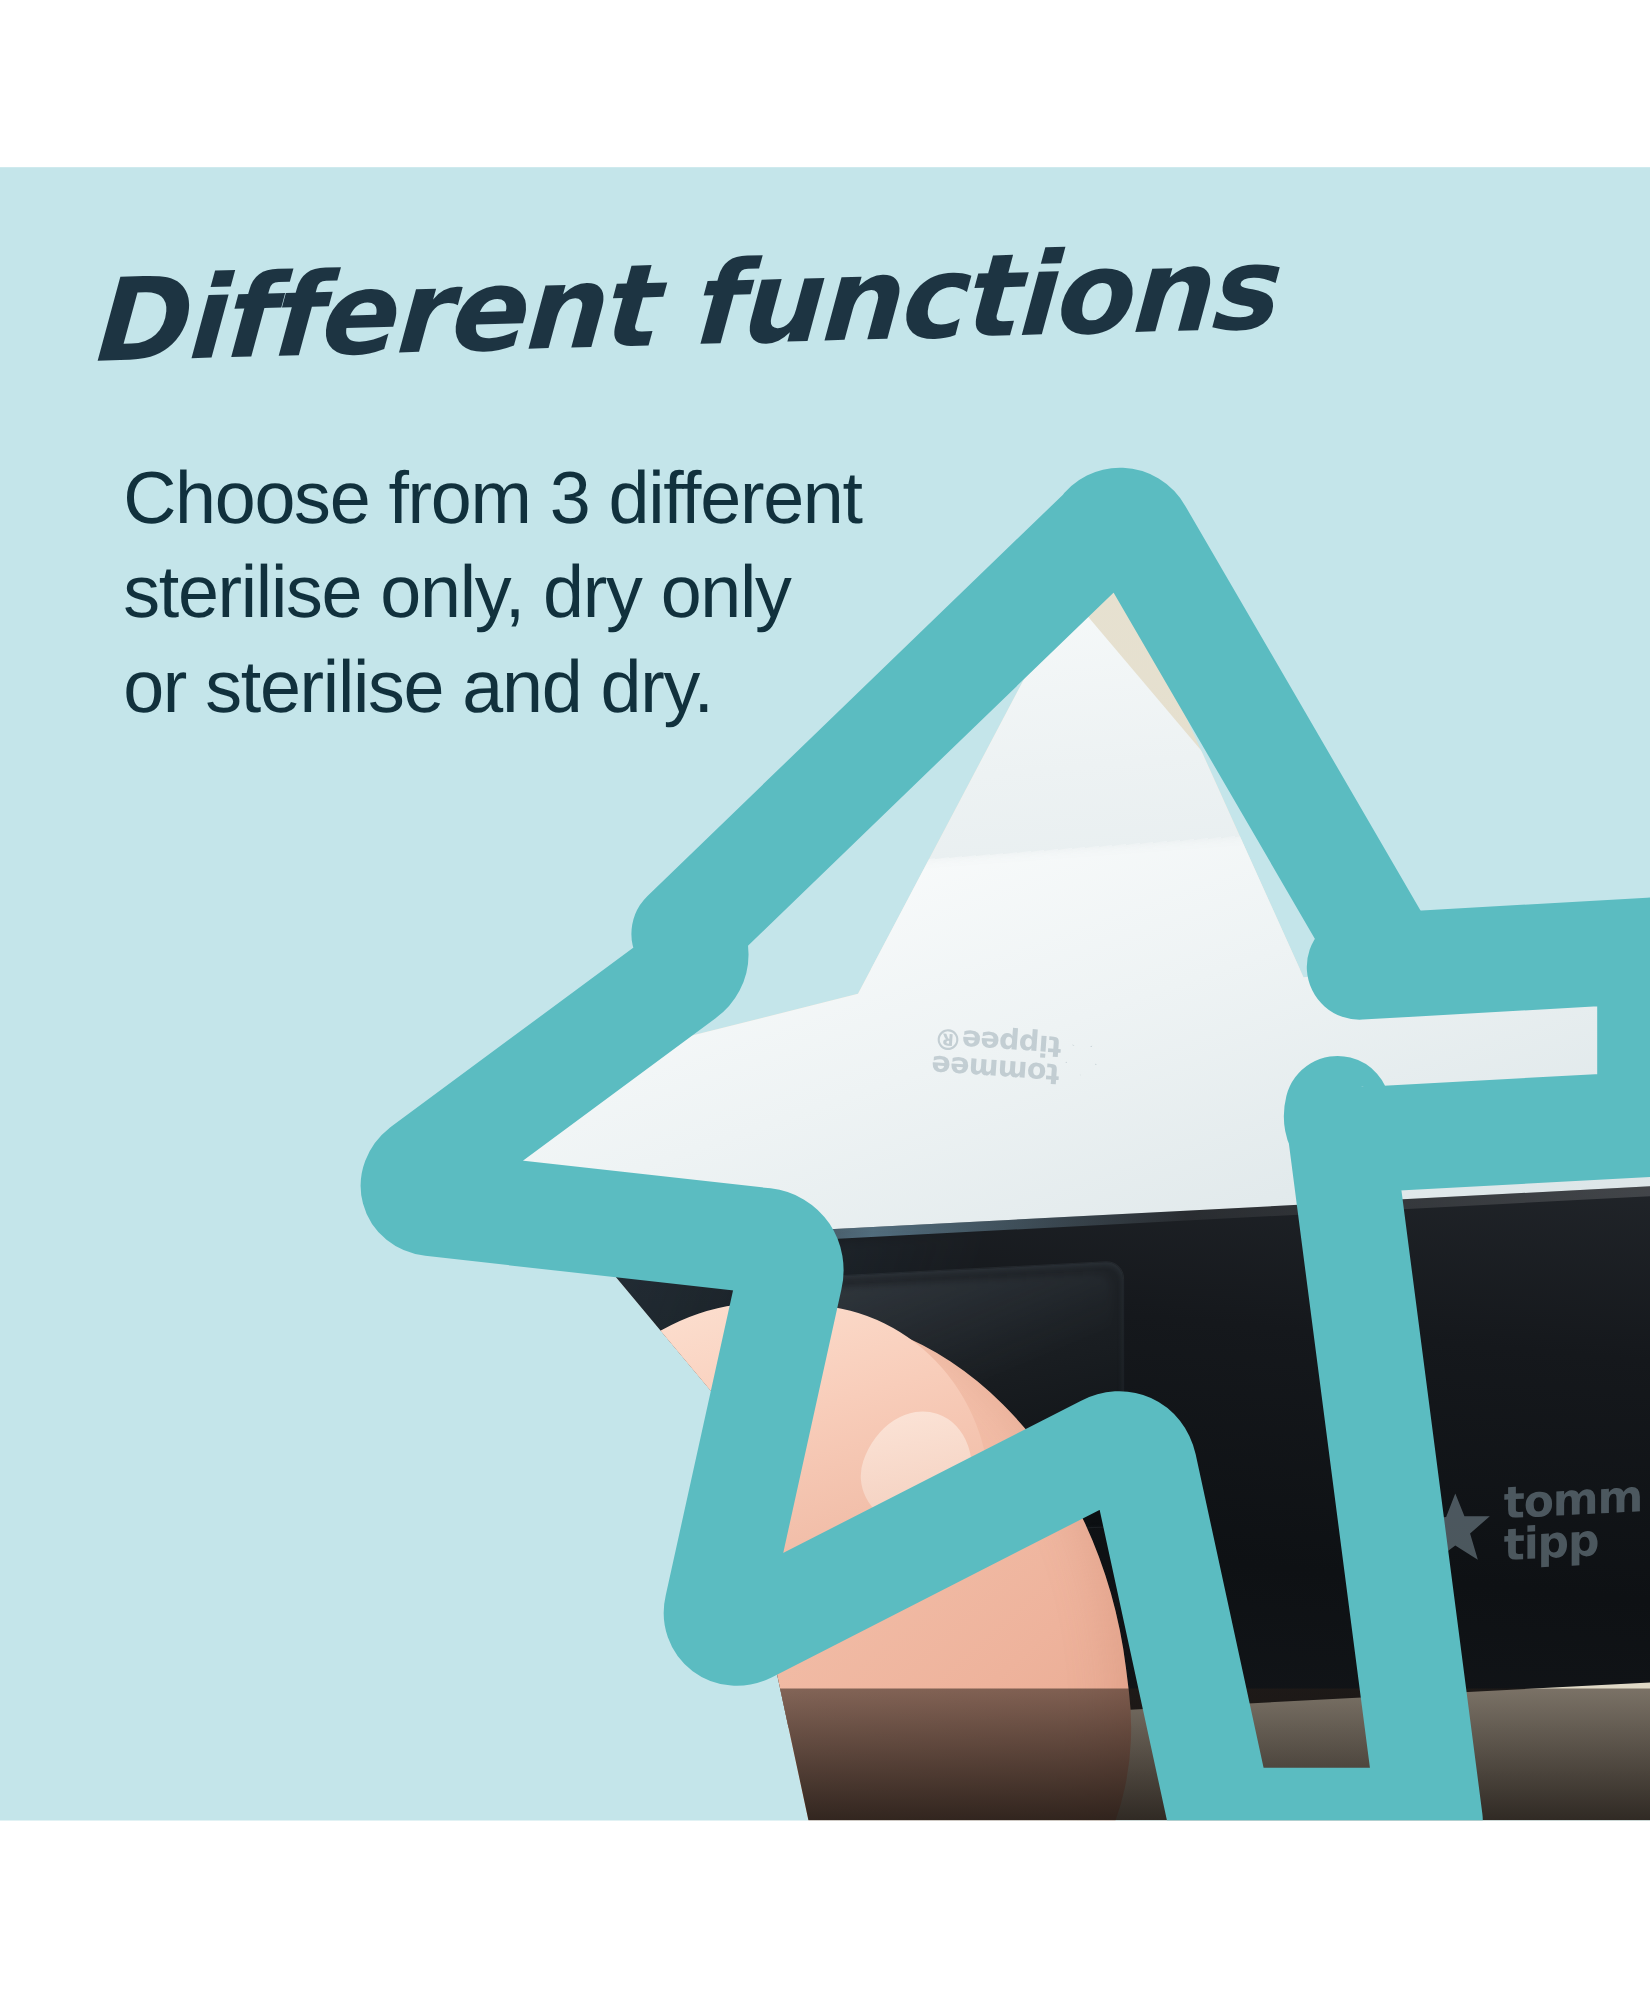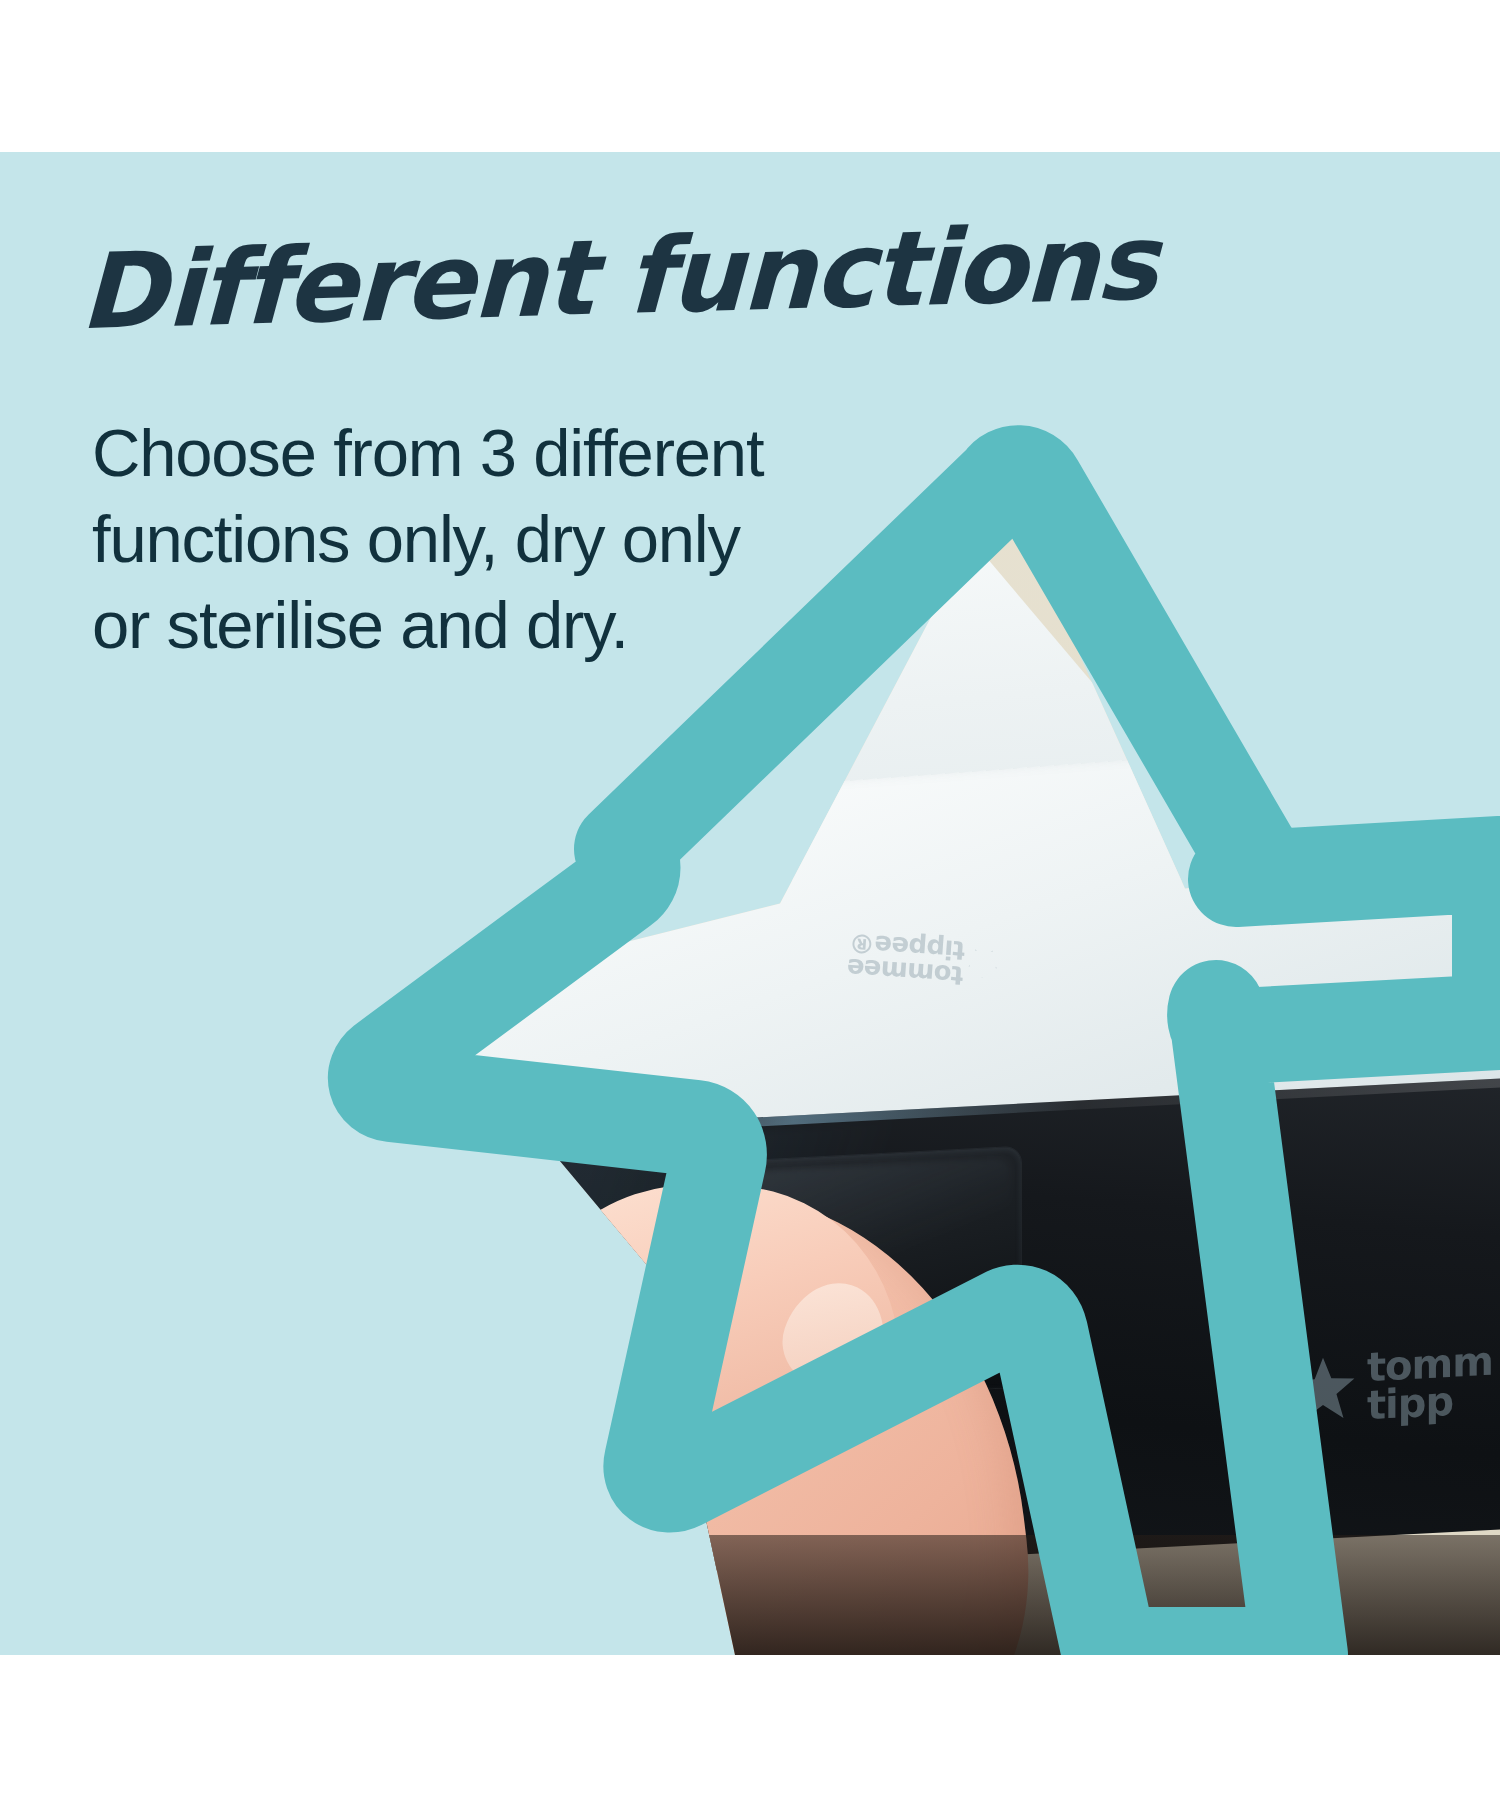--- a/index.html
+++ b/index.html
@@ -57,21 +57,21 @@
     left: 92px;
     top: 258px;
     width: 840px;
     color: #11313d;
     font-family: "Liberation Sans", sans-serif;
     font-size: 67px;
     font-weight: 400;
     line-height: 1.28;
     letter-spacing: -1.2px;
   }
-  #bodycopy .ln { display: block; white-space: nowrap; }
+  #bodycopy .ln { display: block; white-space: nowrap; margin-left: 20px; }
 
   
   #photo-wrap {
     position: absolute;
     left: 0;
     top: 0;
     width: 1500px;
     height: 1503px;
     
     clip-path: polygon(
@@ -394,18 +394,18 @@
                C 375 940 370 922 384 911
                L 622 735
                C 636 725 636 706 622 697
                Z" fill="none" stroke="#5bbcc1" stroke-width="96" stroke-linejoin="round" stroke-linecap="round"></path>
     </svg>
 
     <div id="headline">Different functions</div>
 
     <div id="bodycopy">
       <span class="ln">Choose from 3 different</span>
-      <span class="ln">functions only, dry only</span>
+      <span class="ln">sterilise only, dry only</span>
       <span class="ln">or sterilise and dry.</span>
     </div>
 
   </div>
 </div>
 
 </body></html>

